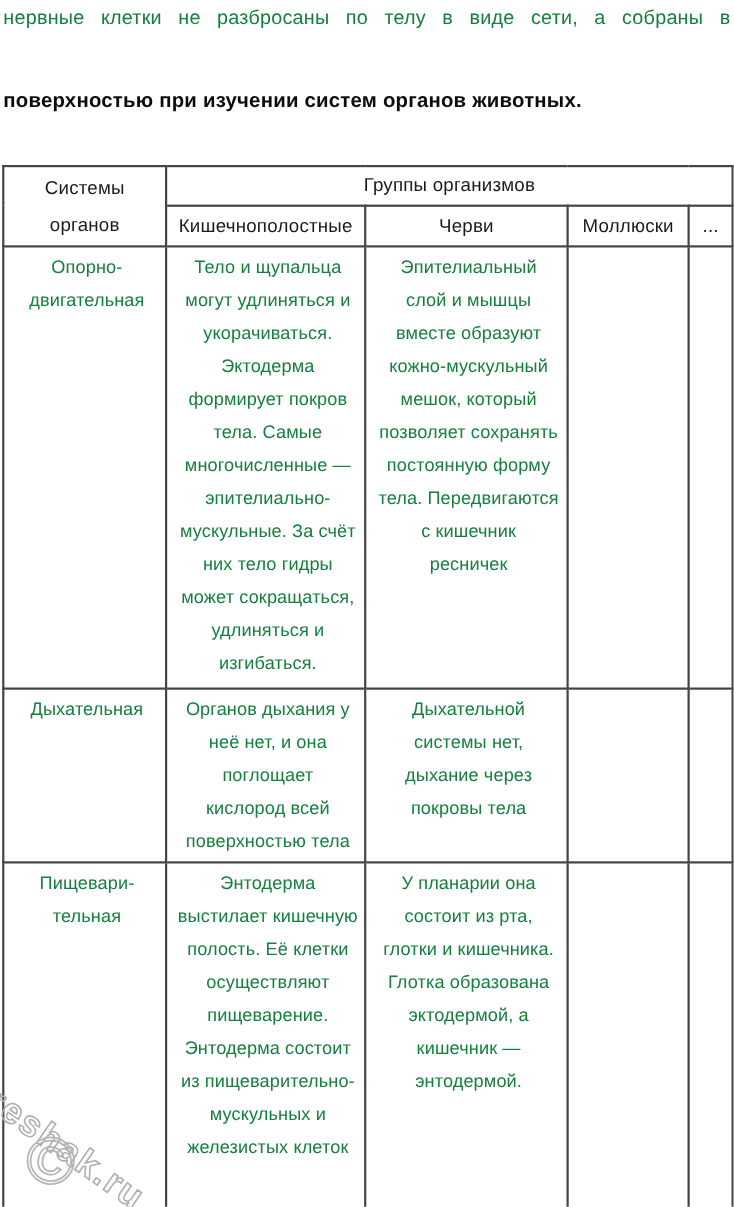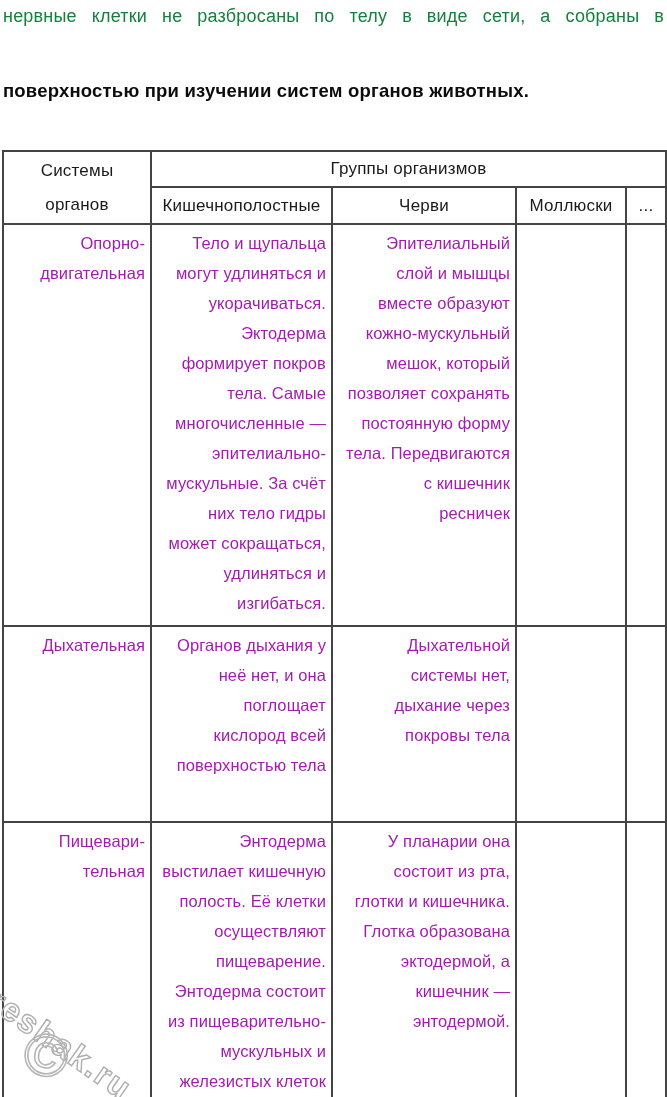--- a/index.html
+++ b/index.html
@@ -30,24 +30,24 @@
     background:transparent;
   }
   table.answers th, table.answers td {
     border:2px solid #444444;
   }
   th.hdr {
     font-size:17px; font-weight:400; text-align:center; vertical-align:middle;
     padding:0; white-space:pre-line; line-height:34px; letter-spacing:0.2px; color:#1a1a1a;
   }
   td.cell {
-    vertical-align:top; text-align:right;
+    vertical-align:top; text-align:center;
     padding:3px 5px 0 9px;
     font-size:16.5px; line-height:30px; letter-spacing:0.1px;
-    white-space:pre-line; overflow:hidden; color:#a21caf;
+    white-space:pre-line; overflow:hidden; color:#15803d;
   }
 
   
   .wm-text {
     position:absolute; left:3px; top:981px; z-index:5;
     font-size:33px; font-weight:700; letter-spacing:2px;
     color:transparent; -webkit-text-stroke:1.4px #aeaeae;
     transform:rotate(35deg); transform-origin:0 0;
     pointer-events:none;
   }
@@ -112,21 +112,21 @@
 кожно-мускульный
 мешок, который
 позволяет сохранять
 постоянную форму
 тела. Передвигаются
 с кишечник
 ресничек</td>
     <td class="cell"></td>
     <td class="cell"></td>
   </tr>
-  <tr style="height:196px">
+  <tr style="height:158px">
     <td class="cell">Дыхательная</td>
     <td class="cell">Органов дыхания у
 неё нет, и она
 поглощает
 кислород всей
 поверхностью тела</td>
     <td class="cell">Дыхательной
 системы нет,
 дыхание через
 покровы тела</td>

